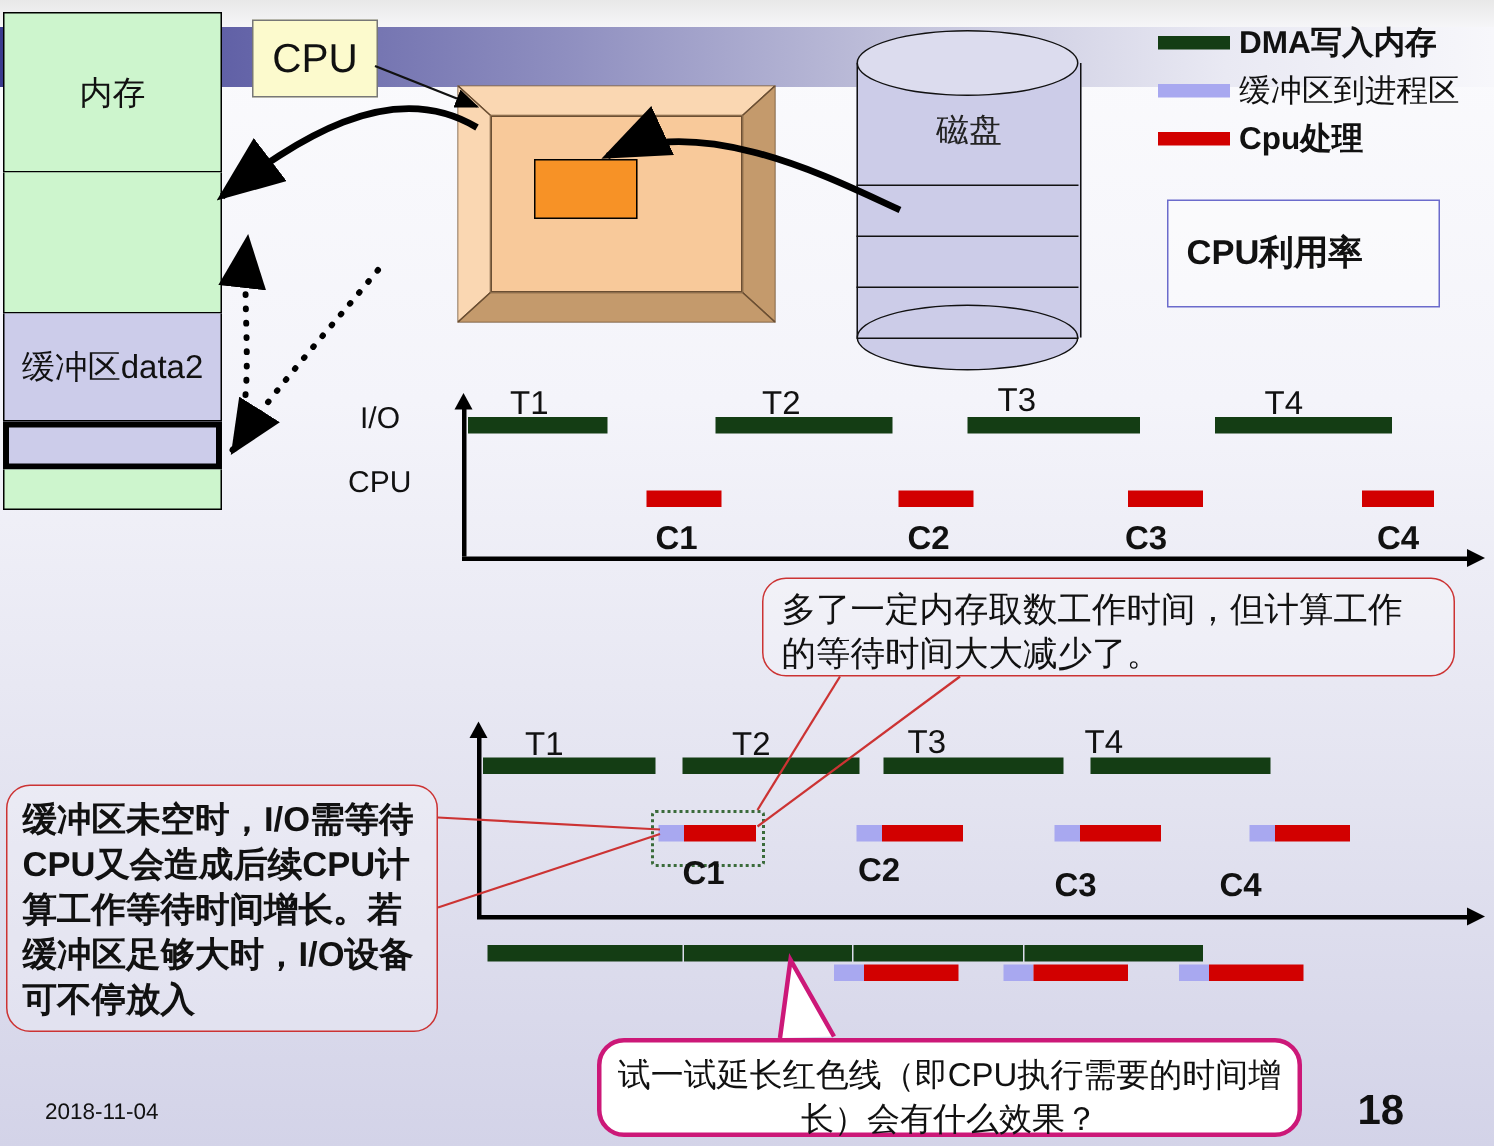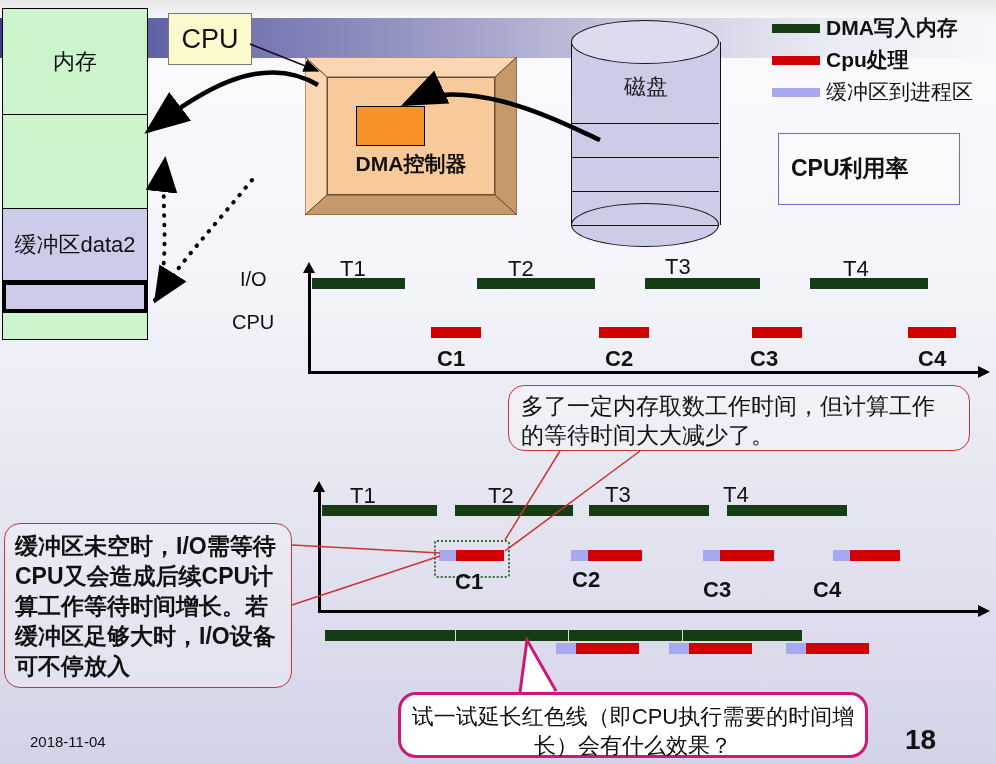--- a/index.html
+++ b/index.html
@@ -162,47 +162,46 @@
 
   <div class="dma-outer">
     <svg width="212" height="158" style="position:absolute;left:0;top:0">
       <polygon points="0,0 212,0 190,20 22,20" fill="#fad7b2" stroke="#6b4f33" stroke-width="1"></polygon>
       <polygon points="0,0 22,20 22,138 0,158" fill="#fad7b2" stroke="#6b4f33" stroke-width="1"></polygon>
       <polygon points="212,0 212,158 190,138 190,20" fill="#c49a6c" stroke="#6b4f33" stroke-width="1"></polygon>
       <polygon points="0,158 22,138 190,138 212,158" fill="#c49a6c" stroke="#6b4f33" stroke-width="1"></polygon>
     </svg>
     <div class="dma-inner">
       <div class="dma-reg"></div>
-      <div class="dma-label">DMA控制器</div>
     </div>
   </div>
 
   <div class="disk">
     <div class="disk-body"></div>
     <div class="disk-bottom"></div>
     <div class="disk-line" style="top:103px"></div>
     <div class="disk-line" style="top:137px"></div>
     <div class="disk-line" style="top:171px"></div>
     <div class="disk-line" style="top:205px"></div>
     <div class="disk-top"></div>
     <div class="disk-label">磁盘</div>
   </div>
 
   <div class="legend">
     <div class="legrow">
       <span class="legswatch" style="background:#143d14"></span>
       <span class="legtext" style="font-weight:bold">DMA写入内存</span>
     </div>
     <div class="legrow">
+      <span class="legswatch" style="background:#a8a8f0"></span>
+      <span class="legtext">缓冲区到进程区</span>
+    </div>
+    <div class="legrow">
       <span class="legswatch" style="background:#d20000"></span>
       <span class="legtext" style="font-weight:bold">Cpu处理</span>
-    </div>
-    <div class="legrow">
-      <span class="legswatch" style="background:#a8a8f0"></span>
-      <span class="legtext">缓冲区到进程区</span>
     </div>
   </div>
 
   <div class="util-box">
     <div class="util-line">CPU利用率</div>
   </div>
 
   <div>
     <div class="axname" style="left:240px;top:268px">I/O</div>
     <div class="axname" style="left:232px;top:311px">CPU</div>

